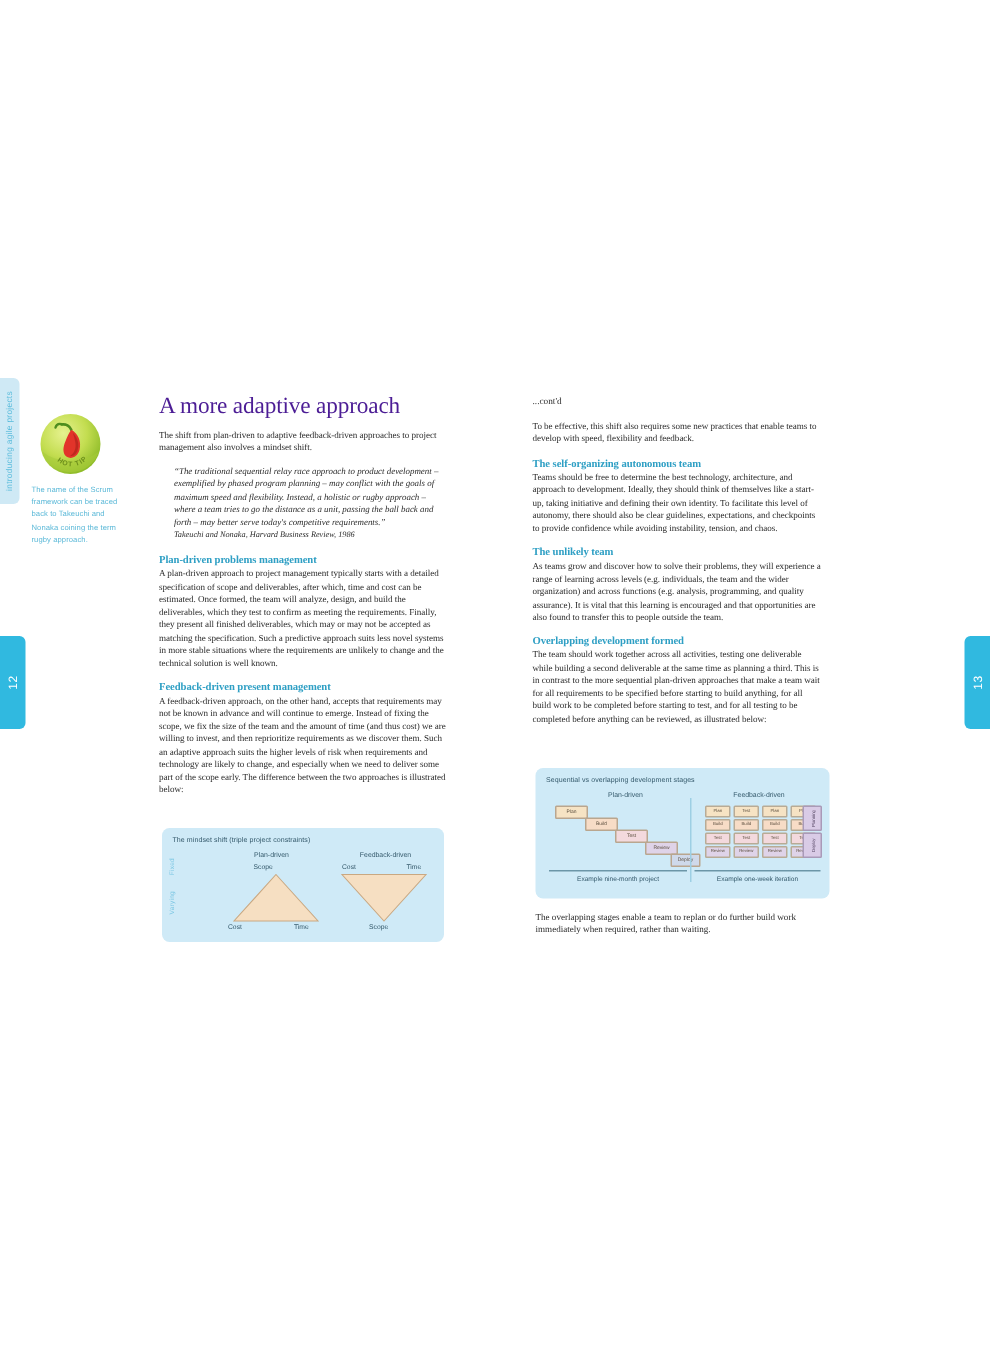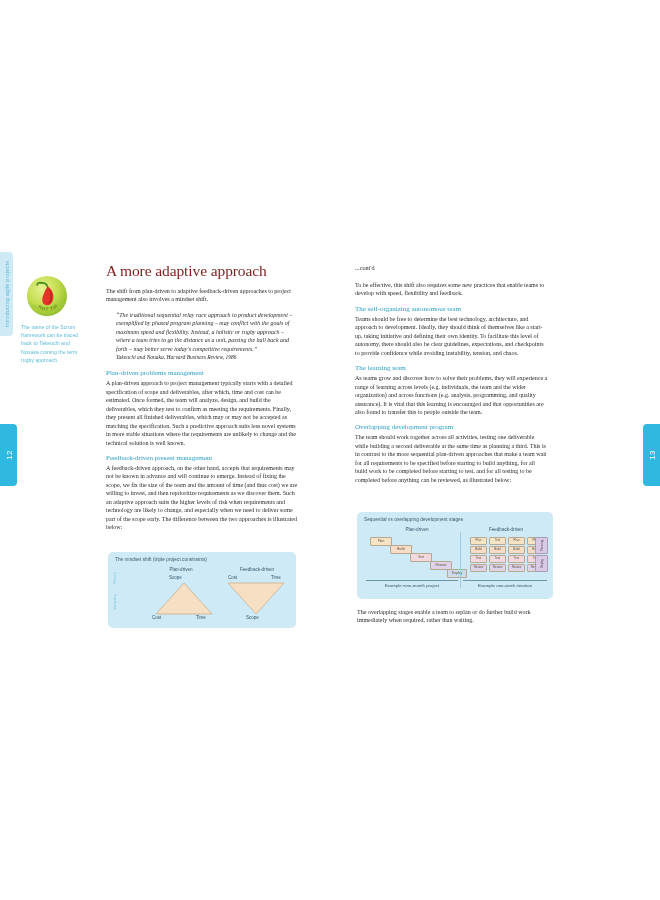--- a/index.html
+++ b/index.html
@@ -121,21 +121,21 @@
   }
   #col-left  { left: 106px; top: 262px; }
   #col-right { left: 355px; top: 264px; }
 
   h1.page-title {
     margin: 0 0 8px 0;
     font-family: "Liberation Serif", serif;
     font-weight: normal;
     font-size: 15.5px;
     line-height: 17px;
-    color: #7f1d1d;
+    color: #4c1d95;
     letter-spacing: -.1px;
   }
 
   p.body {
     margin: 0 0 7px 0;
     font-size: 6.05px;
     line-height: 8.45px;
     color: #2b2b2b;
     text-align: left;
     letter-spacing: -.02px;
@@ -153,21 +153,21 @@
     display: block;
     font-style: italic;
     font-size: 5.5px;
     margin-top: 0px;
     color: #2b2b2b;
   }
 
   h2.sub {
     margin: 6px 0 1px 0;
     font-family: "Liberation Serif", serif;
-    font-weight: normal;
+    font-weight: bold;
     font-size: 7.1px;
     line-height: 9px;
     color: #2e9fc4;
     letter-spacing: -.05px;
   }
 
   .contd {
     margin: 0 0 9px 0;
     font-size: 6.2px;
     color: #2b2b2b;
@@ -404,24 +404,24 @@
   </div>
 
   <div class="col" id="col-right">
     <div class="contd">...cont'd</div>
 
     <p class="body">To be effective, this shift also requires some new practices that enable teams to develop with speed, flexibility and feedback.</p>
 
     <h2 class="sub">The self-organizing autonomous team</h2>
     <p class="body">Teams should be free to determine the best technology, architecture, and approach to development. Ideally, they should think of themselves like a start-up, taking initiative and defining their own identity. To facilitate this level of autonomy, there should also be clear guidelines, expectations, and checkpoints to provide confidence while avoiding instability, tension, and chaos.</p>
 
-    <h2 class="sub">The learning team</h2>
+    <h2 class="sub">The unlikely team</h2>
     <p class="body">As teams grow and discover how to solve their problems, they will experience a range of learning across levels (e.g. individuals, the team and the wider organization) and across functions (e.g. analysis, programming, and quality assurance). It is vital that this learning is encouraged and that opportunities are also found to transfer this to people outside the team.</p>
 
-    <h2 class="sub">Overlapping development program</h2>
+    <h2 class="sub">Overlapping development formed</h2>
     <p class="body">The team should work together across all activities, testing one deliverable while building a second deliverable at the same time as planning a third. This is in contrast to the more sequential plan-driven approaches that make a team wait for all requirements to be specified before starting to build anything, for all build work to be completed before starting to test, and for all testing to be completed before anything can be reviewed, as illustrated below:</p>
   </div>
 
   <div id="fig-stages">
     <div class="figtitle">Sequential vs overlapping development stages</div>
 
     <div class="stage-col-label" style="left:20px; top:15px; width:80px;">Plan-driven</div>
     <div class="stage-col-label" style="left:108px; top:15px; width:82px;">Feedback-driven</div>
 
     <div class="stage-block" style="left:13px;  top:25px; width:22px; height:8.5px; background:#f6e3c4;">Plan</div>

